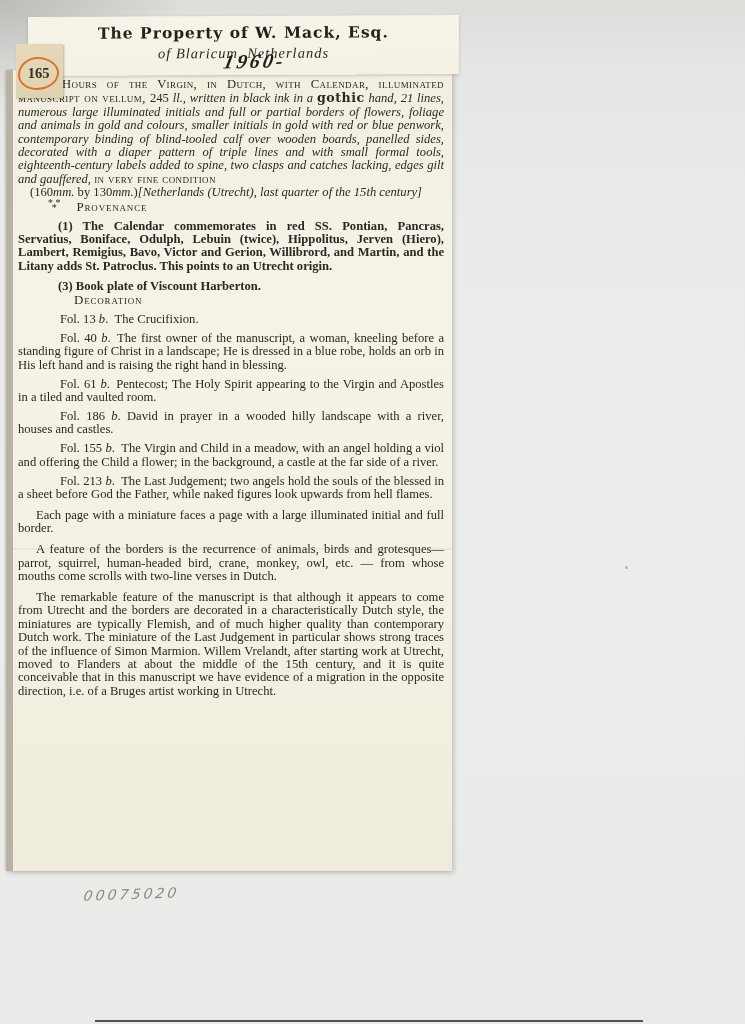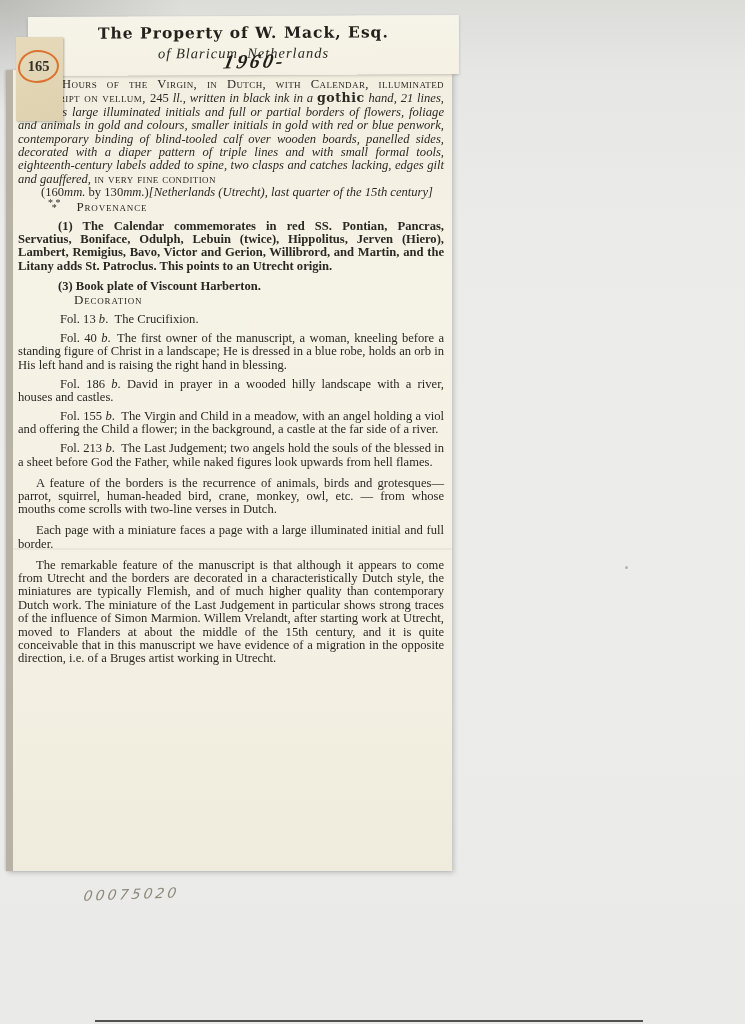--- a/index.html
+++ b/index.html
@@ -35,42 +35,42 @@
   }
   .loc-line{
     font-size:14.5px;font-style:italic;color:#2b2a25;margin-top:3px;letter-spacing:1px;
   }
   .handwritten-year{
     position:absolute;left:224px;top:50px;z-index:4;
     font-size:20px;font-weight:700;font-style:italic;color:#1f1d18;
     transform:skewX(-12deg) rotate(-1deg);letter-spacing:3px;
   }
   .tan-label{
-    position:absolute;left:16px;top:37px;width:47px;height:84px;z-index:3;
+    position:absolute;left:16px;top:44px;width:47px;height:54px;z-index:3;
     background:linear-gradient(160deg,#e6dabb,#ddd1ae);
     box-shadow:1px 1px 2px rgba(0,0,0,0.28);
     text-align:center;
   }
   .lot-circle{
     position:absolute;left:2px;top:13px;width:37px;height:29px;
     border:2.5px solid #dc7231;
     border-radius:48% 52% 55% 45% / 55% 48% 52% 45%;
     display:flex;align-items:center;justify-content:center;
     font-size:14.5px;font-weight:700;color:#34302a;
   }
   
   .col{width:426px;color:#2a2823;font-size:12.6px;line-height:13.4px;}
   .col p{margin:0;}
   .para-just{text-align:justify;}
   .desc{text-indent:44px;}
   .t-sc{font-variant:small-caps;letter-spacing:0.4px;}
   .t-it{font-style:italic;}
   .t-rm{font-style:normal;}
   .t-goth{font-weight:700;letter-spacing:0.5px;font-family:"DejaVu Serif",serif;}
-  .size-line{display:flex;justify-content:center;padding-left:12px;margin-top:1px;}
+  .size-line{display:flex;justify-content:flex-start;padding-left:12px;margin-top:1px;}
   .prov-heading{margin-top:10px;padding-left:30px;display:flex;align-items:center;}
   .asterism{
     display:inline-flex;flex-direction:column;align-items:center;
     font-size:10px;line-height:5.5px;margin-right:16px;color:#2b2a26;
     transform:translateY(-1px);
   }
   .head-sc{font-variant:small-caps;letter-spacing:0.8px;font-size:13px;text-align:center;}
   .dec-heading{margin-top:13px;padding-left:56px;}
   .prov-list p{margin:6.5px 0 0 0;text-indent:40px;text-align:justify;font-weight:bold;}
   .intro{margin-top:7px;text-indent:40px;text-align:justify;}
@@ -125,28 +125,29 @@
       </div>
 
     <p class="dec-heading">
       <span class="head-sc">Decoration</span>
     </p>
 
 
     <div class="folio-list">
         <p><span>Fol. 13 </span><i>b</i><span>. The Crucifixion.</span></p>
         <p><span>Fol. 40 </span><i>b</i><span>. The first owner of the manuscript, a woman, kneeling before a standing figure of Christ in a landscape; He is dressed in a blue robe, holds an orb in His left hand and is raising the right hand in blessing.</span></p>
+        <p><span>Fol. 61 </span><i>b</i><span>. Pentecost; The Holy Spirit appearing to the Virgin and Apostles in a tiled and vaulted room.</span></p>
         <p><span>Fol. 186 </span><i>b</i><span>. David in prayer in a wooded hilly landscape with a river, houses and castles.</span></p>
         <p><span>Fol. 155 </span><i>b</i><span>. The Virgin and Child in a meadow, with an angel holding a viol and offering the Child a flower; in the background, a castle at the far side of a river.</span></p>
         <p><span>Fol. 213 </span><i>b</i><span>. The Last Judgement; two angels hold the souls of the blessed in a sheet before God the Father, while naked figures look upwards from hell flames.</span></p>
       </div>
 
     <div class="closing-list">
+        <p>Each page with a miniature faces a page with a large illuminated initial and full border.</p>
         <p>A feature of the borders is the recurrence of animals, birds and grotesques—parrot, squirrel, human-headed bird, crane, monkey, owl, etc. — from whose mouths come scrolls with two-line verses in Dutch.</p>
-        <p>Each page with a miniature faces a page with a large illuminated initial and full border.</p>
         <p>The remarkable feature of the manuscript is that although it appears to come from Utrecht and the borders are decorated in a characteristically Dutch style, the miniatures are typically Flemish, and of much higher quality than contemporary Dutch work. The miniature of the Last Judgement in particular shows strong traces of the influence of Simon Marmion. Willem Vrelandt, after starting work at Utrecht, moved to Flanders at about the middle of the 15th century, and it is quite conceivable that in this manuscript we have evidence of a migration in the opposite direction, i.e. of a Bruges artist working in Utrecht.</p>
       </div>
 
   </div>
 </div>
 
 <div class="pencil-number">00075020</div>
 <div class="speck"></div>
 <div class="bottom-line"></div>
 

